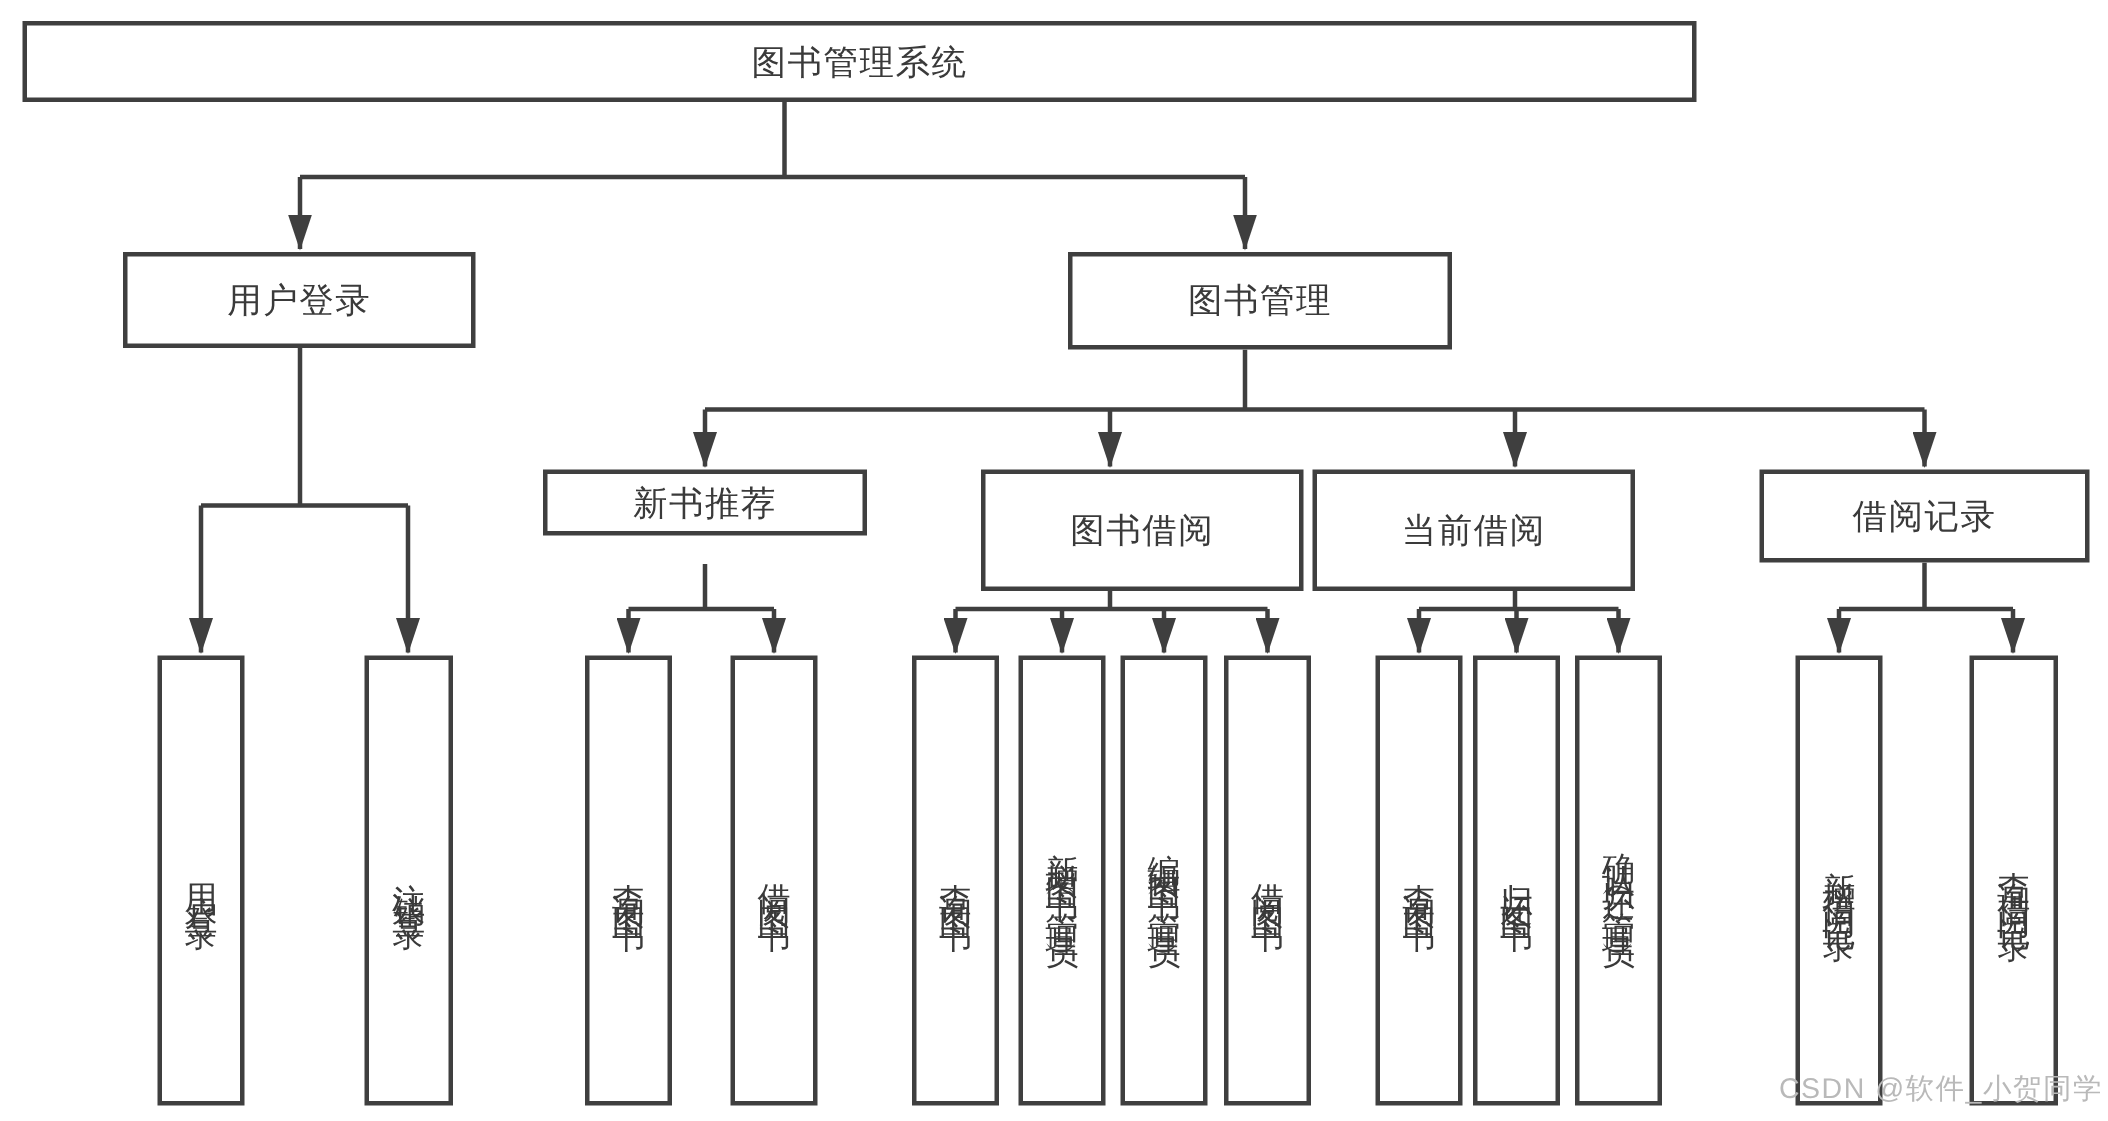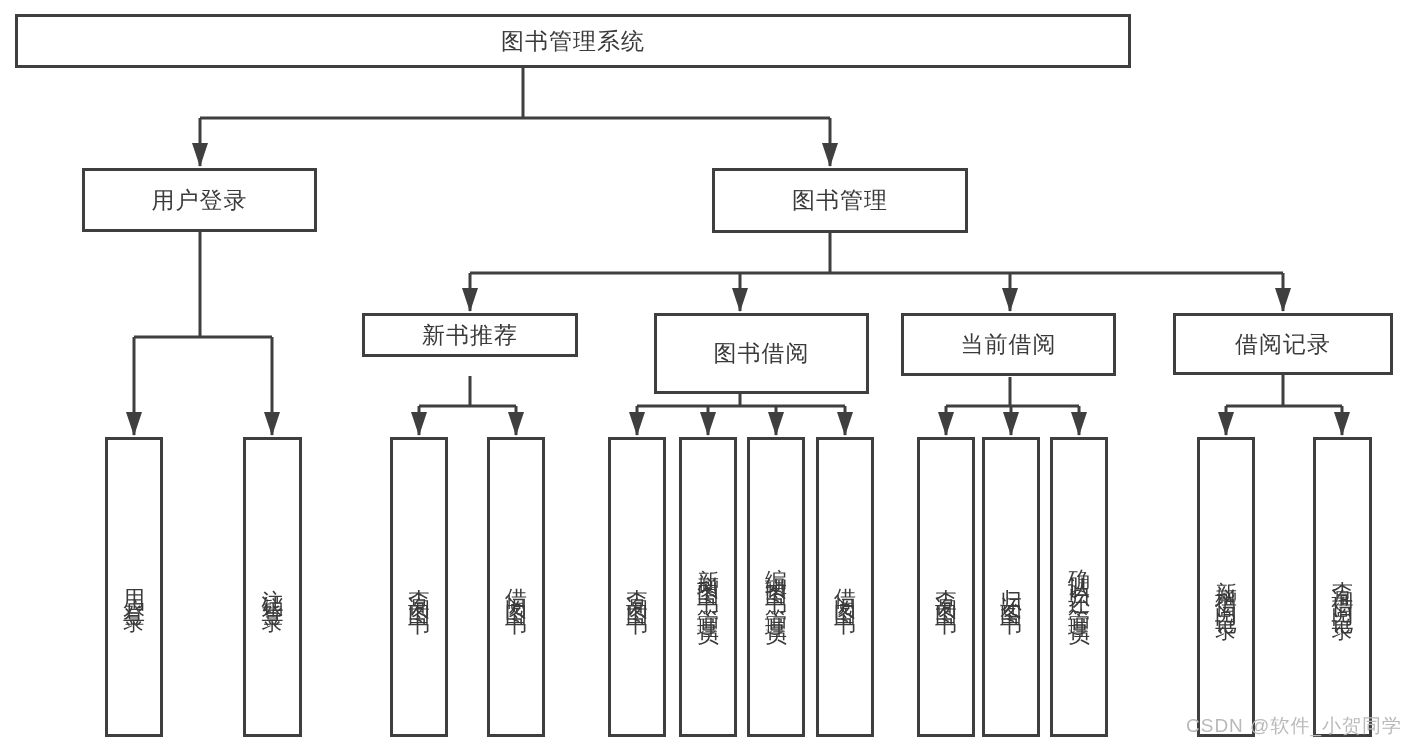--- a/index.html
+++ b/index.html
@@ -95,21 +95,21 @@
   <div class="box h" style="left:712px;top:168px;width:256px;height:65px;">
     <span class="label">图书管理</span>
   </div>
 
   <div class="box h" style="left:362px;top:313px;width:216px;height:44px;">
     <span class="label">新书推荐</span>
   </div>
   <div class="box h" style="left:633px;top:313px;width:215px;height:81px;margin-left:21px;">
     <span class="label">图书借阅</span>
   </div>
-  <div class="box h" style="left:901px;top:313px;width:215px;height:63px;">
+  <div class="box h" style="left:875px;top:313px;width:215px;height:81px;">
     <span class="label">当前借阅</span>
   </div>
   <div class="box h" style="left:1173px;top:313px;width:220px;height:62px;">
     <span class="label">借阅记录</span>
   </div>
 
   <div class="box v" style="left:105px;top:437px;width:58px;height:300px;">
     <span class="label">用户登录</span>
   </div>
   <div class="box v" style="left:243px;top:437px;width:59px;height:300px;">

